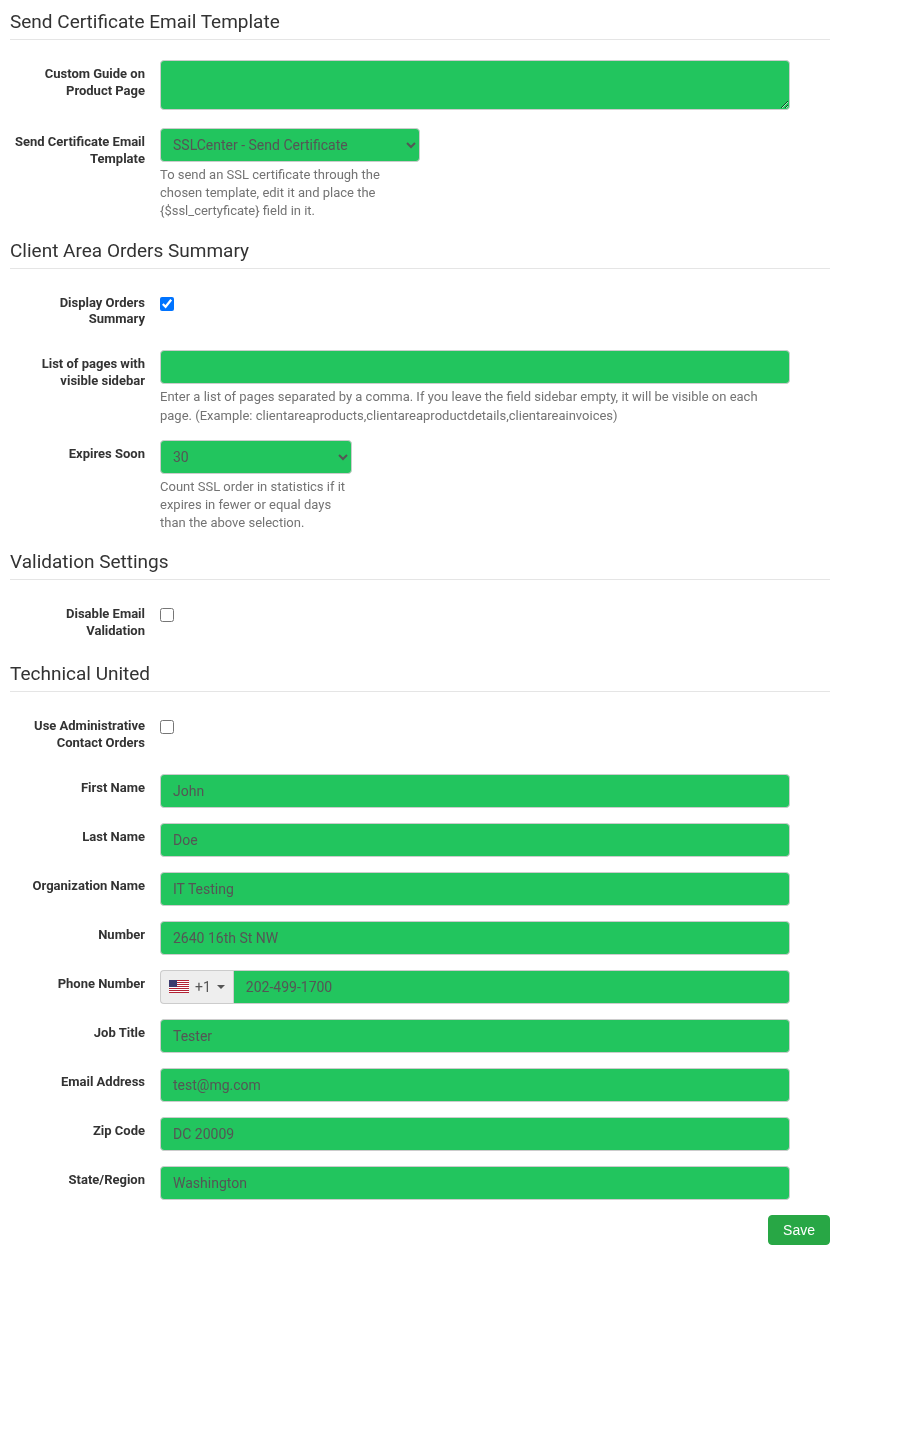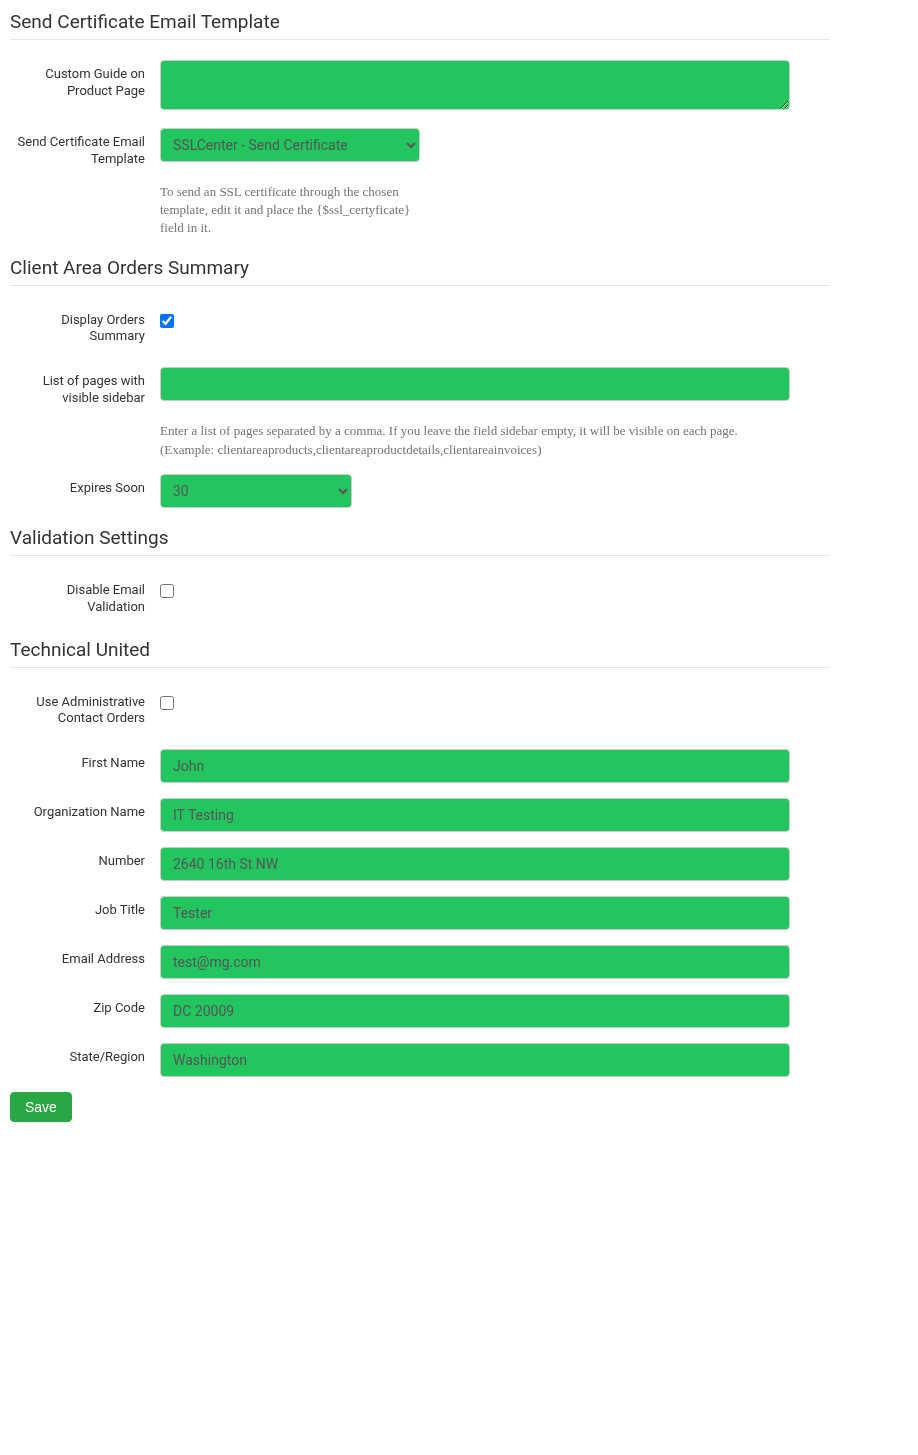--- a/index.html
+++ b/index.html
@@ -21,21 +21,21 @@
   }
   .form-row {
     display: flex;
     margin-bottom: 15px;
   }
   .form-label {
     width: 150px;
     flex-shrink: 0;
     text-align: right;
     padding-right: 15px;
-    font-weight: 400;
+    font-weight: 700;
     color: #333;
     font-size: 13px;
     padding-top: 6px;
     line-height: 1.3;
   }
   .form-control-wrap {
     flex: 1;
     min-width: 0;
   }
   .form-row-cb { margin-bottom: 22px; }
@@ -48,23 +48,22 @@
     color: #555;
     background: #22c55e;
     height: 34px;
     font-family: inherit;
   }
   textarea.fc { height: 50px; resize: both; }
   select.fc { padding: 6px 8px; }
   .help-text {
     color: #737373;
     font-size: 13px;
-    margin-top: 21px;
+    margin-top: 4px;
     line-height: 1.4;
-    font-family: Liberation Serif, serif;
   }
   .select-narrow { max-width: 260px; }
   .select-mid { max-width: 192px; }
   .max-630 { max-width: 630px; }
   input[type="checkbox"] {
     width: 14px;
     height: 14px;
     margin: 0;
     accent-color: #0073ff;
     margin-top: 8px;
@@ -122,21 +121,21 @@
   }
   .caret {
     width: 0; height: 0;
     border-left: 4px solid transparent;
     border-right: 4px solid transparent;
     border-top: 4px solid #555;
     display: inline-block;
   }
   .save-row {
     display: flex;
-    justify-content: flex-start;
+    justify-content: flex-end;
     margin-top: 10px;
     margin-bottom: 20px;
   }
   .btn-save {
     background: #28a745;
     color: #fff;
     border: 1px solid #28a745;
     border-radius: 4px;
     padding: 6px 14px;
     font-size: 14px;
@@ -190,20 +189,21 @@
         <div class="help-text">Enter a list of pages separated by a comma. If you leave the field sidebar empty, it will be visible on each page. (Example: clientareaproducts,clientareaproductdetails,clientareainvoices)</div>
       </div>
     </div>
 
     <div class="form-row">
       <div class="form-label">Expires Soon</div>
       <div class="form-control-wrap">
         <select class="fc select-mid">
           <option>30</option>
         </select>
+        <div class="help-text" style="max-width:200px">Count SSL order in statistics if it expires in fewer or equal days than the above selection.</div>
       </div>
     </div>
   </div>
 
   <div class="section-block">
     <h3 class="section-title">Validation Settings</h3>
 
     <div class="form-row form-row-cb">
       <div class="form-label">Disable Email Validation</div>
       <div class="form-control-wrap">
@@ -223,35 +223,54 @@
       </div>
     </div>
 
     <div class="form-row">
       <div class="form-label">First Name</div>
       <div class="form-control-wrap max-630">
         <input type="text" class="fc" value="John" style="">
       </div>
     </div>
 
+    <div class="form-row">
+      <div class="form-label">Last Name</div>
+      <div class="form-control-wrap max-630">
+        <input type="text" class="fc" value="Doe" style="">
+      </div>
+    </div>
 
     <div class="form-row">
       <div class="form-label">Organization Name</div>
       <div class="form-control-wrap max-630">
         <input type="text" class="fc" value="IT Testing" style="">
       </div>
     </div>
 
     <div class="form-row">
       <div class="form-label">Number</div>
       <div class="form-control-wrap max-630">
         <input type="text" class="fc" value="2640 16th St NW" style="">
       </div>
     </div>
 
+    <div class="form-row">
+      <div class="form-label">Phone Number</div>
+      <div class="form-control-wrap max-630">
+        <div class="phone-group">
+          <div class="phone-prefix">
+            <span class="flag"></span>
+            <span>+1</span>
+            <span class="caret"></span>
+          </div>
+          <input type="text" class="fc" value="202-499-1700" style="">
+        </div>
+      </div>
+    </div>
 
     <div class="form-row">
       <div class="form-label">Job Title</div>
       <div class="form-control-wrap max-630">
         <input type="text" class="fc" value="Tester" style="">
       </div>
     </div>
 
     <div class="form-row">
       <div class="form-label">Email Address</div>

